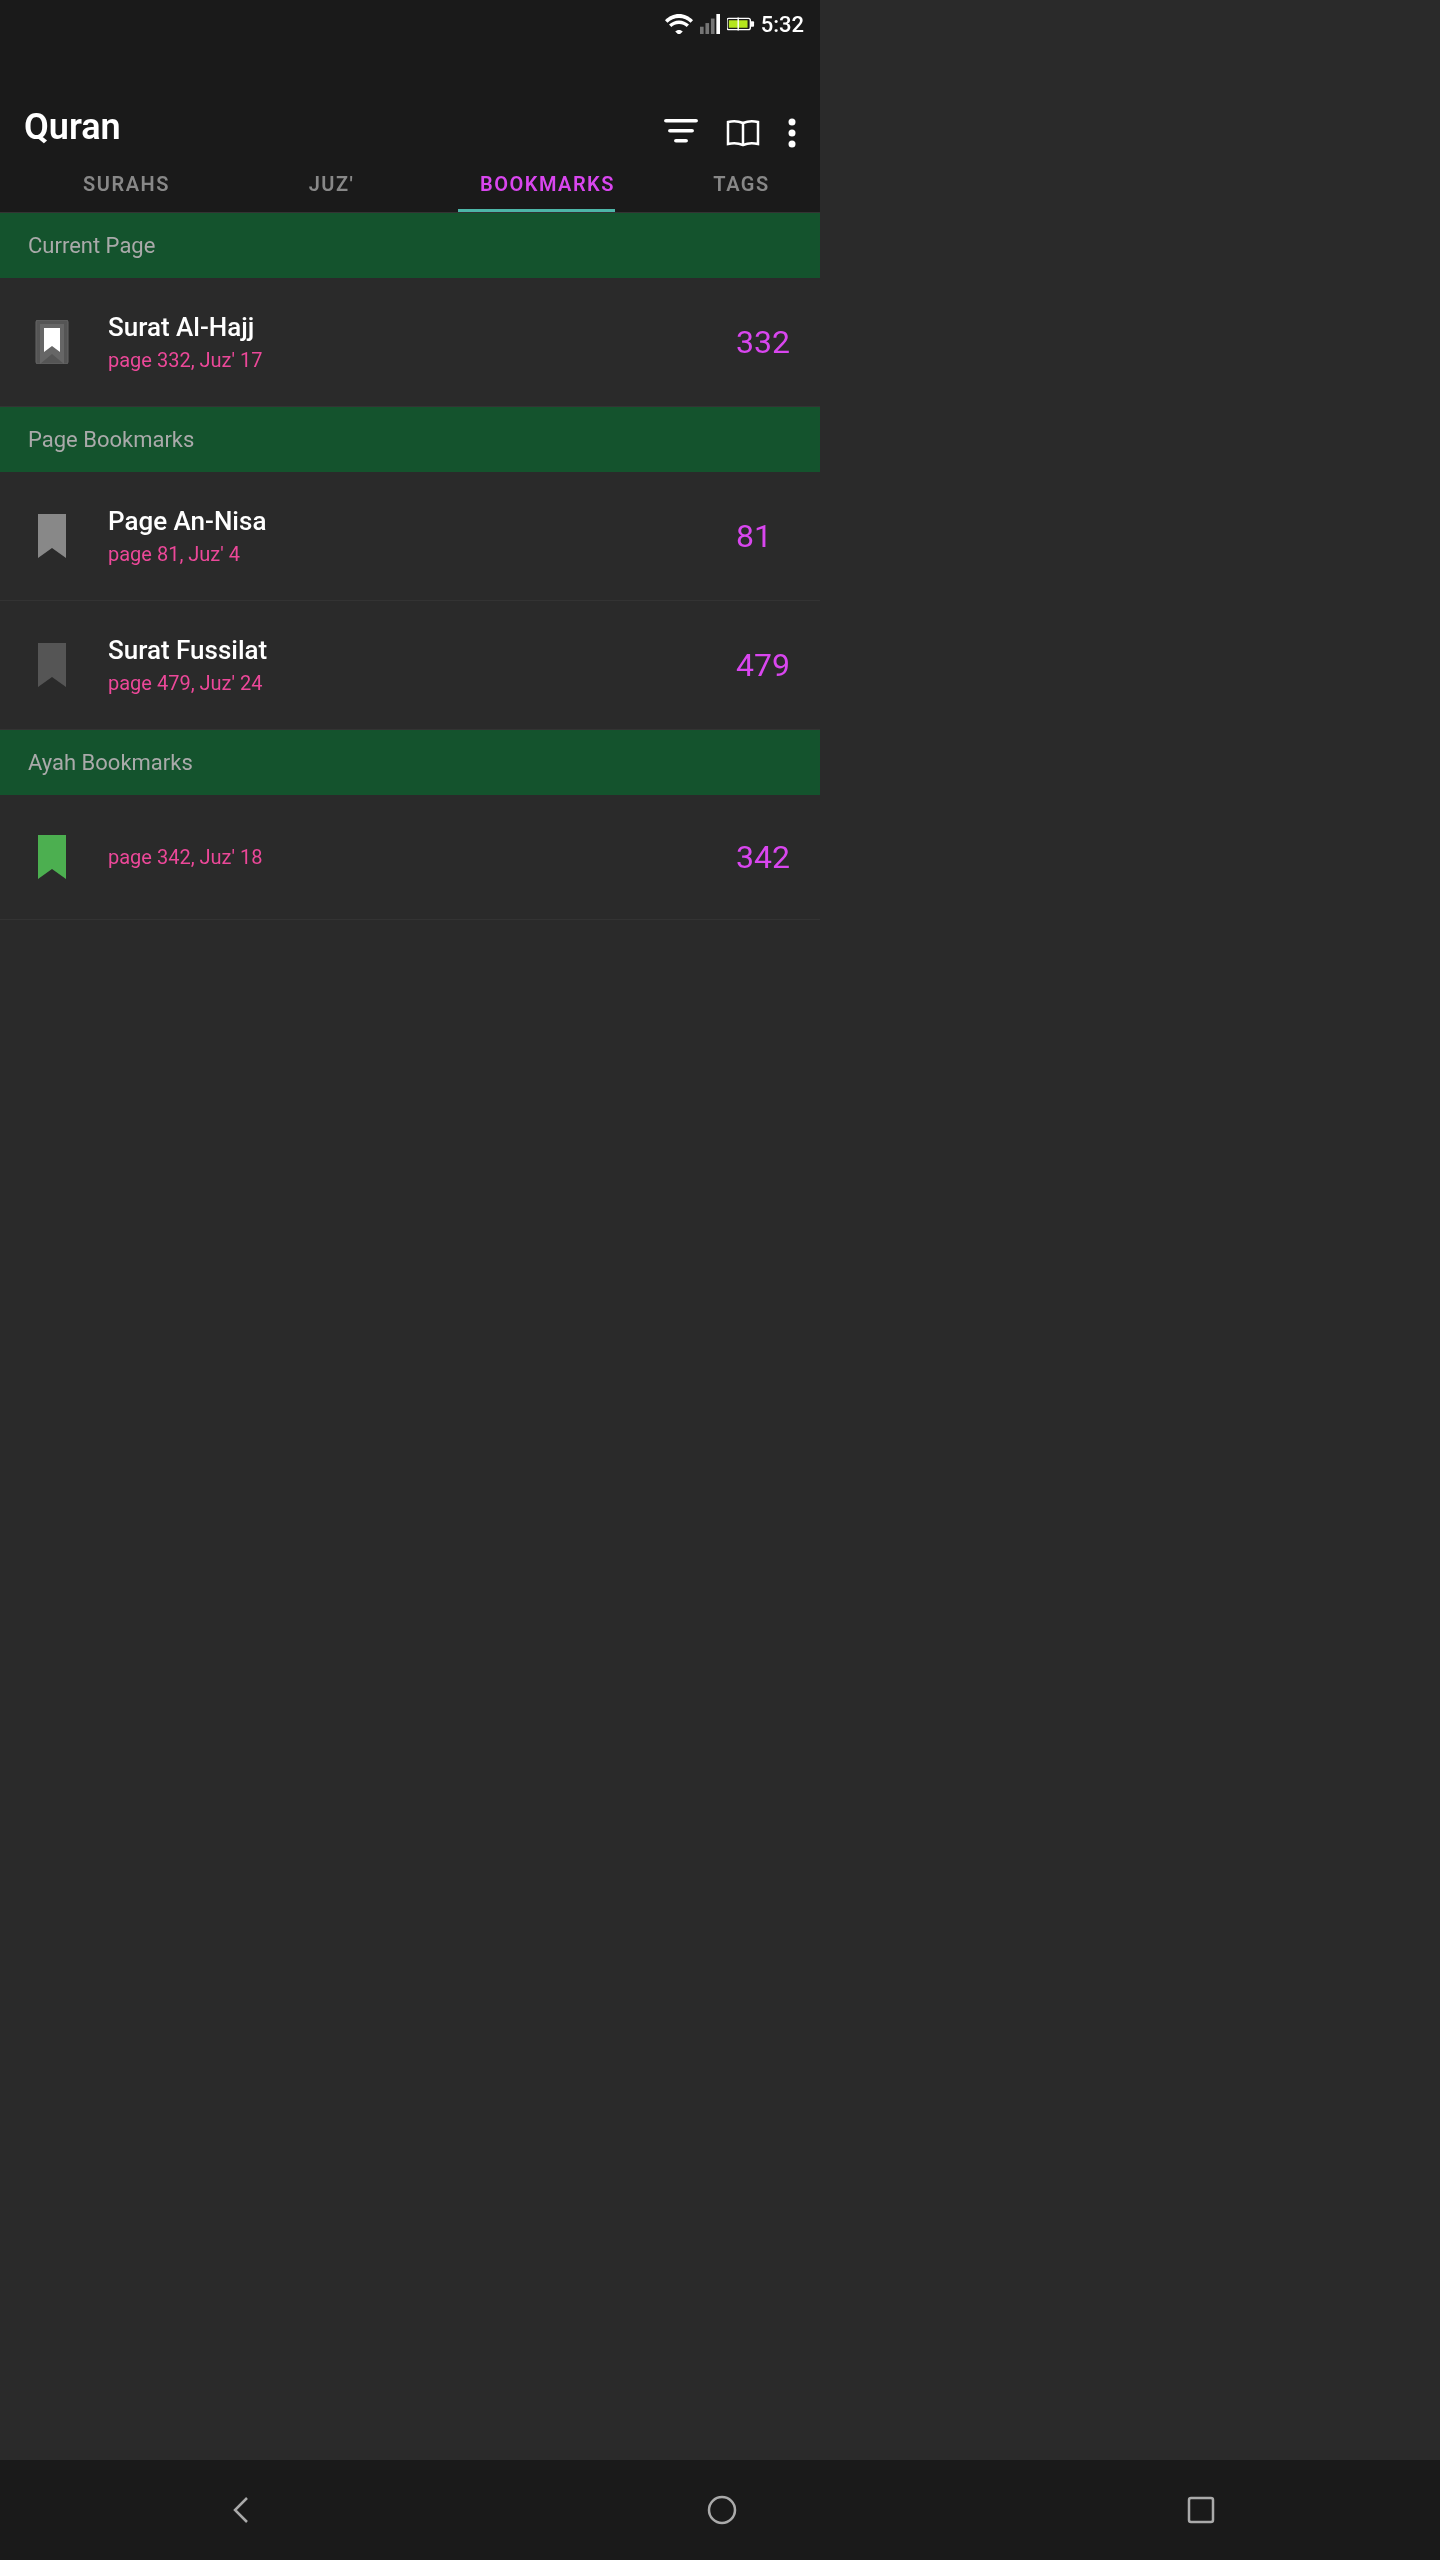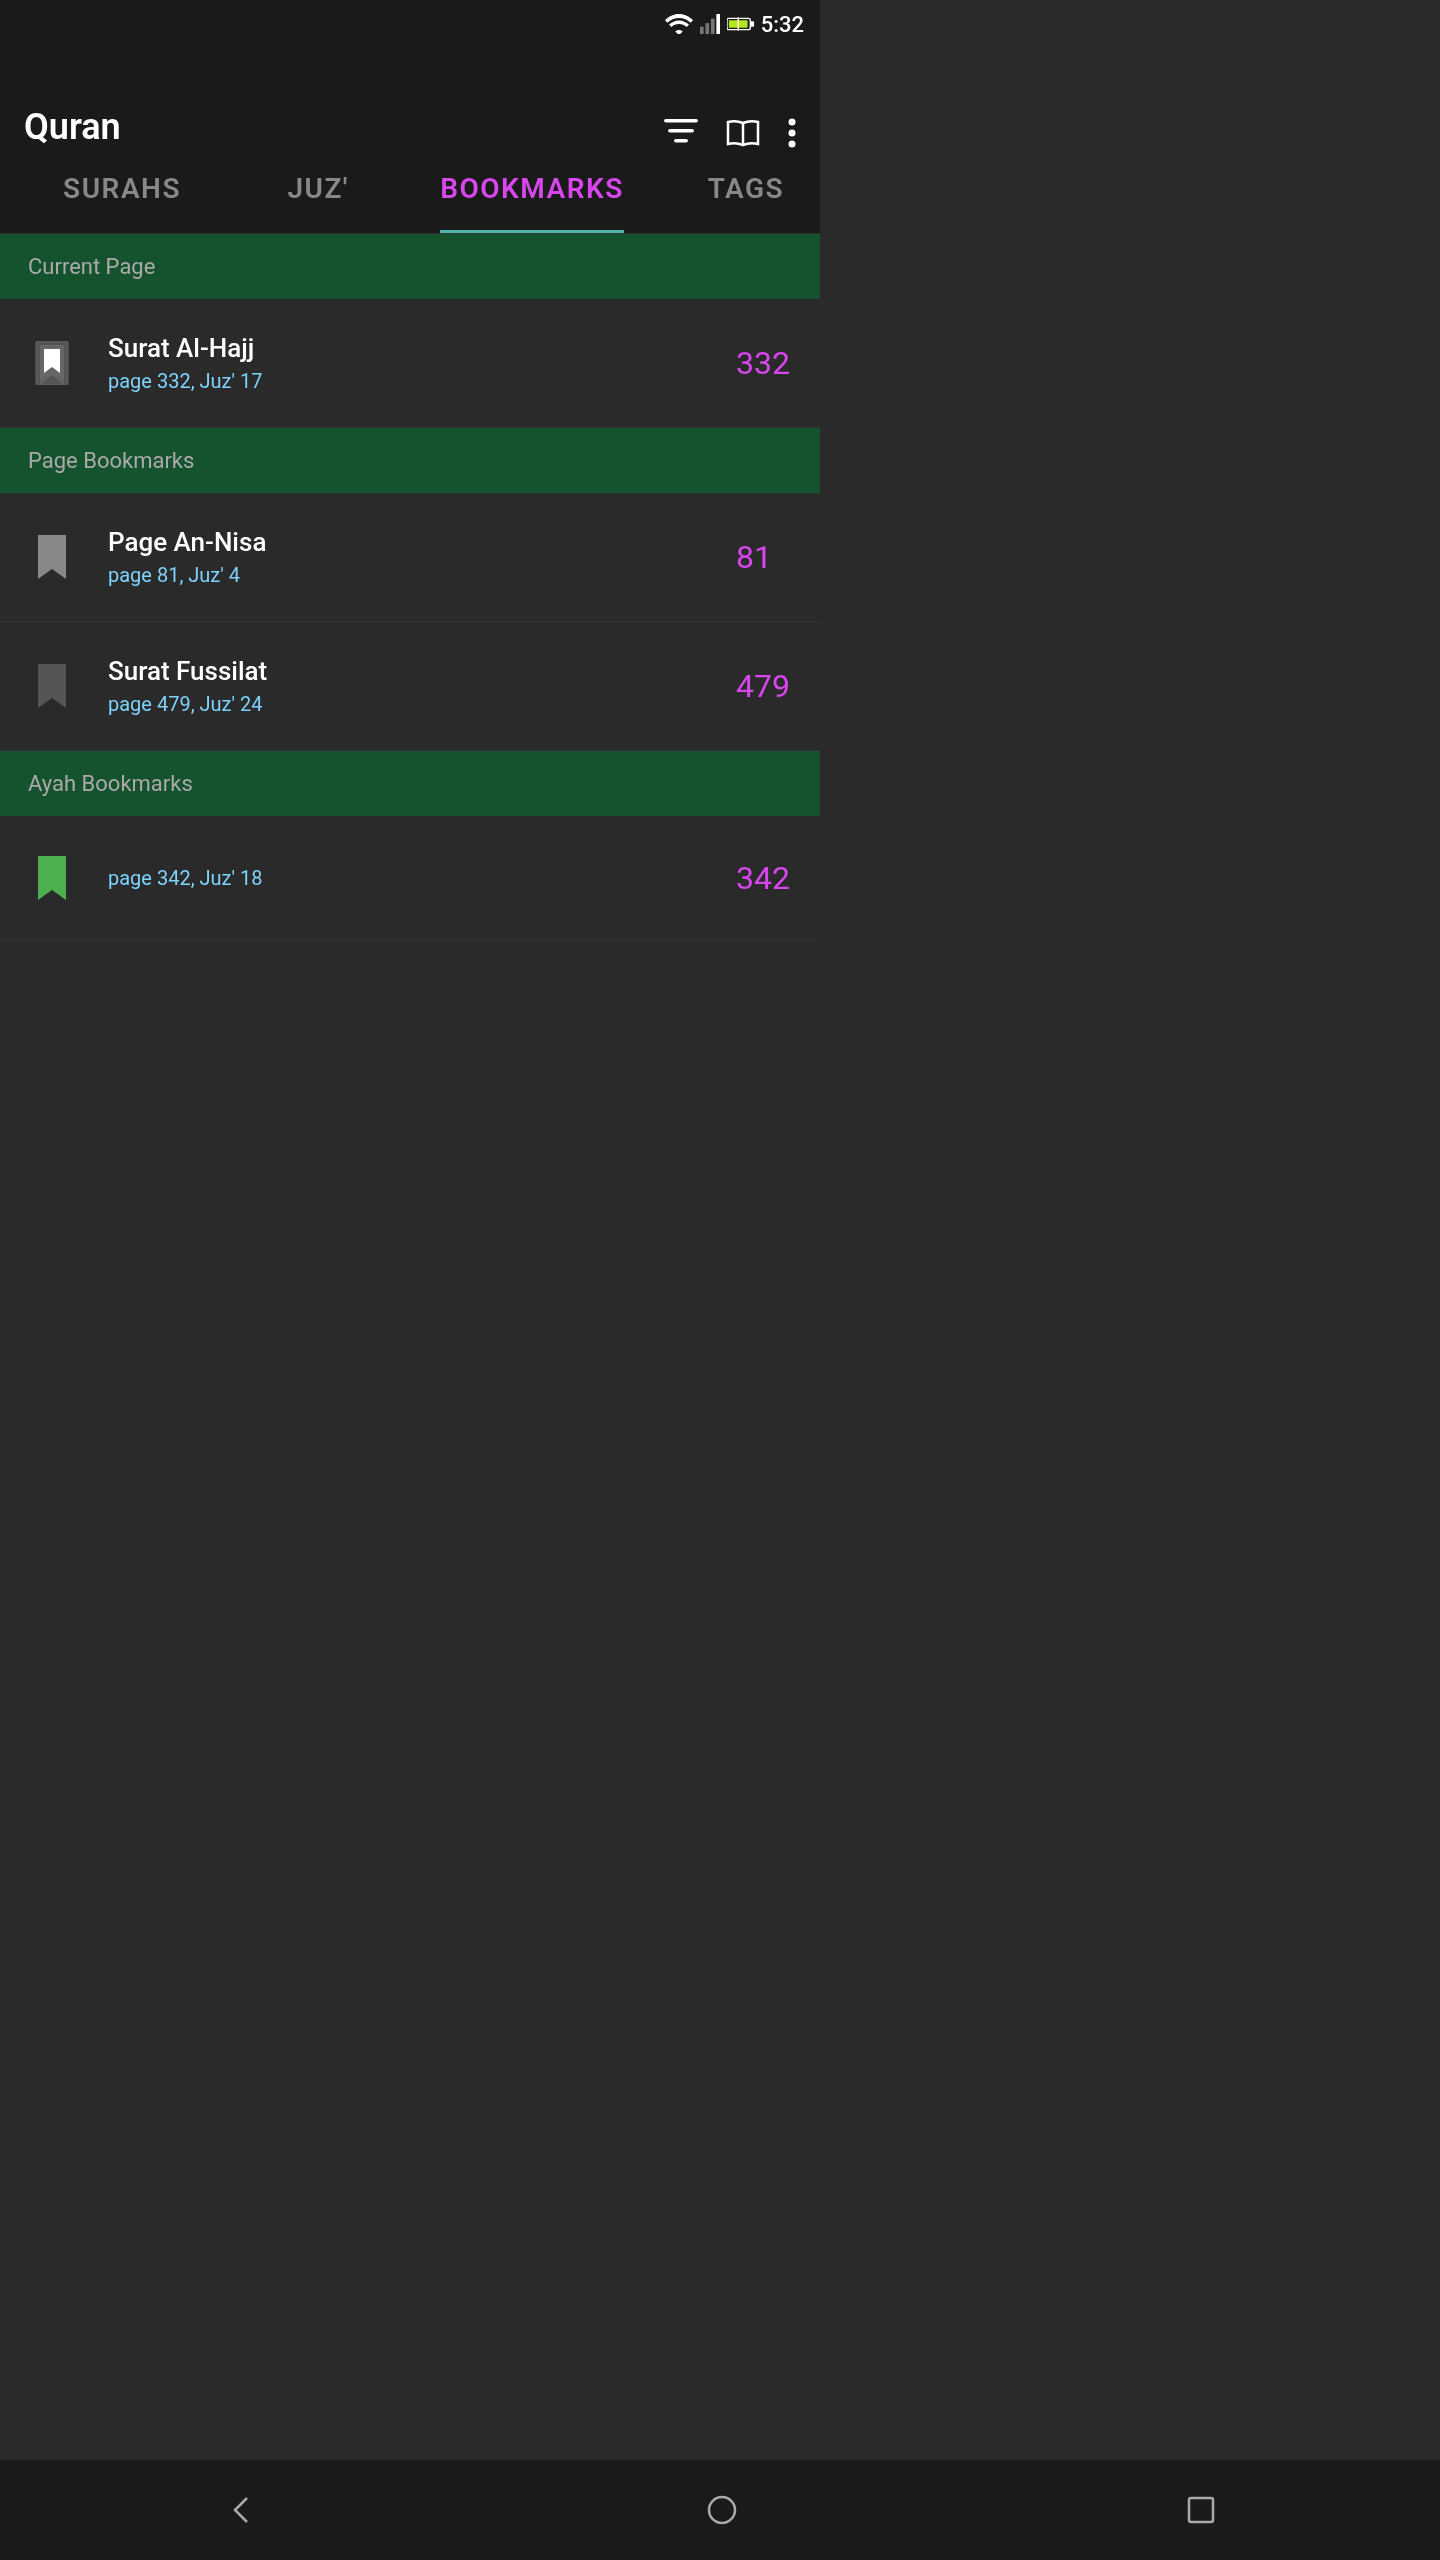--- a/index.html
+++ b/index.html
@@ -78,22 +78,22 @@
       width: 100%;
       background-color: #1a1a1a;
       display: flex;
       align-items: center;
       border-bottom: 1px solid #333;
     }
 
     .tab-item {
       flex: 1;
       text-align: center;
-      padding: 24px 0 28px;
-      font-size: 28px;
+      padding: 24px 0 16px;
+      font-size: 20px;
       font-weight: 600;
       letter-spacing: 1.5px;
       color: #888888;
       cursor: pointer;
       position: relative;
       margin-left: 48px;
     }
 
     .tab-item.active {
       color: #d946ef;
@@ -151,21 +151,21 @@
 
     .bookmark-title {
       font-size: 26px;
       font-weight: 500;
       color: #ffffff;
       margin-bottom: 6px;
     }
 
     .bookmark-subtitle {
       font-size: 20px;
-      color: #7dd3fc;
+      color: #ec4899;
     }
 
     .bookmark-page-num {
       font-size: 32px;
       color: #d946ef;
       min-width: 60px;
     }
 
     
     .nav-bar {

